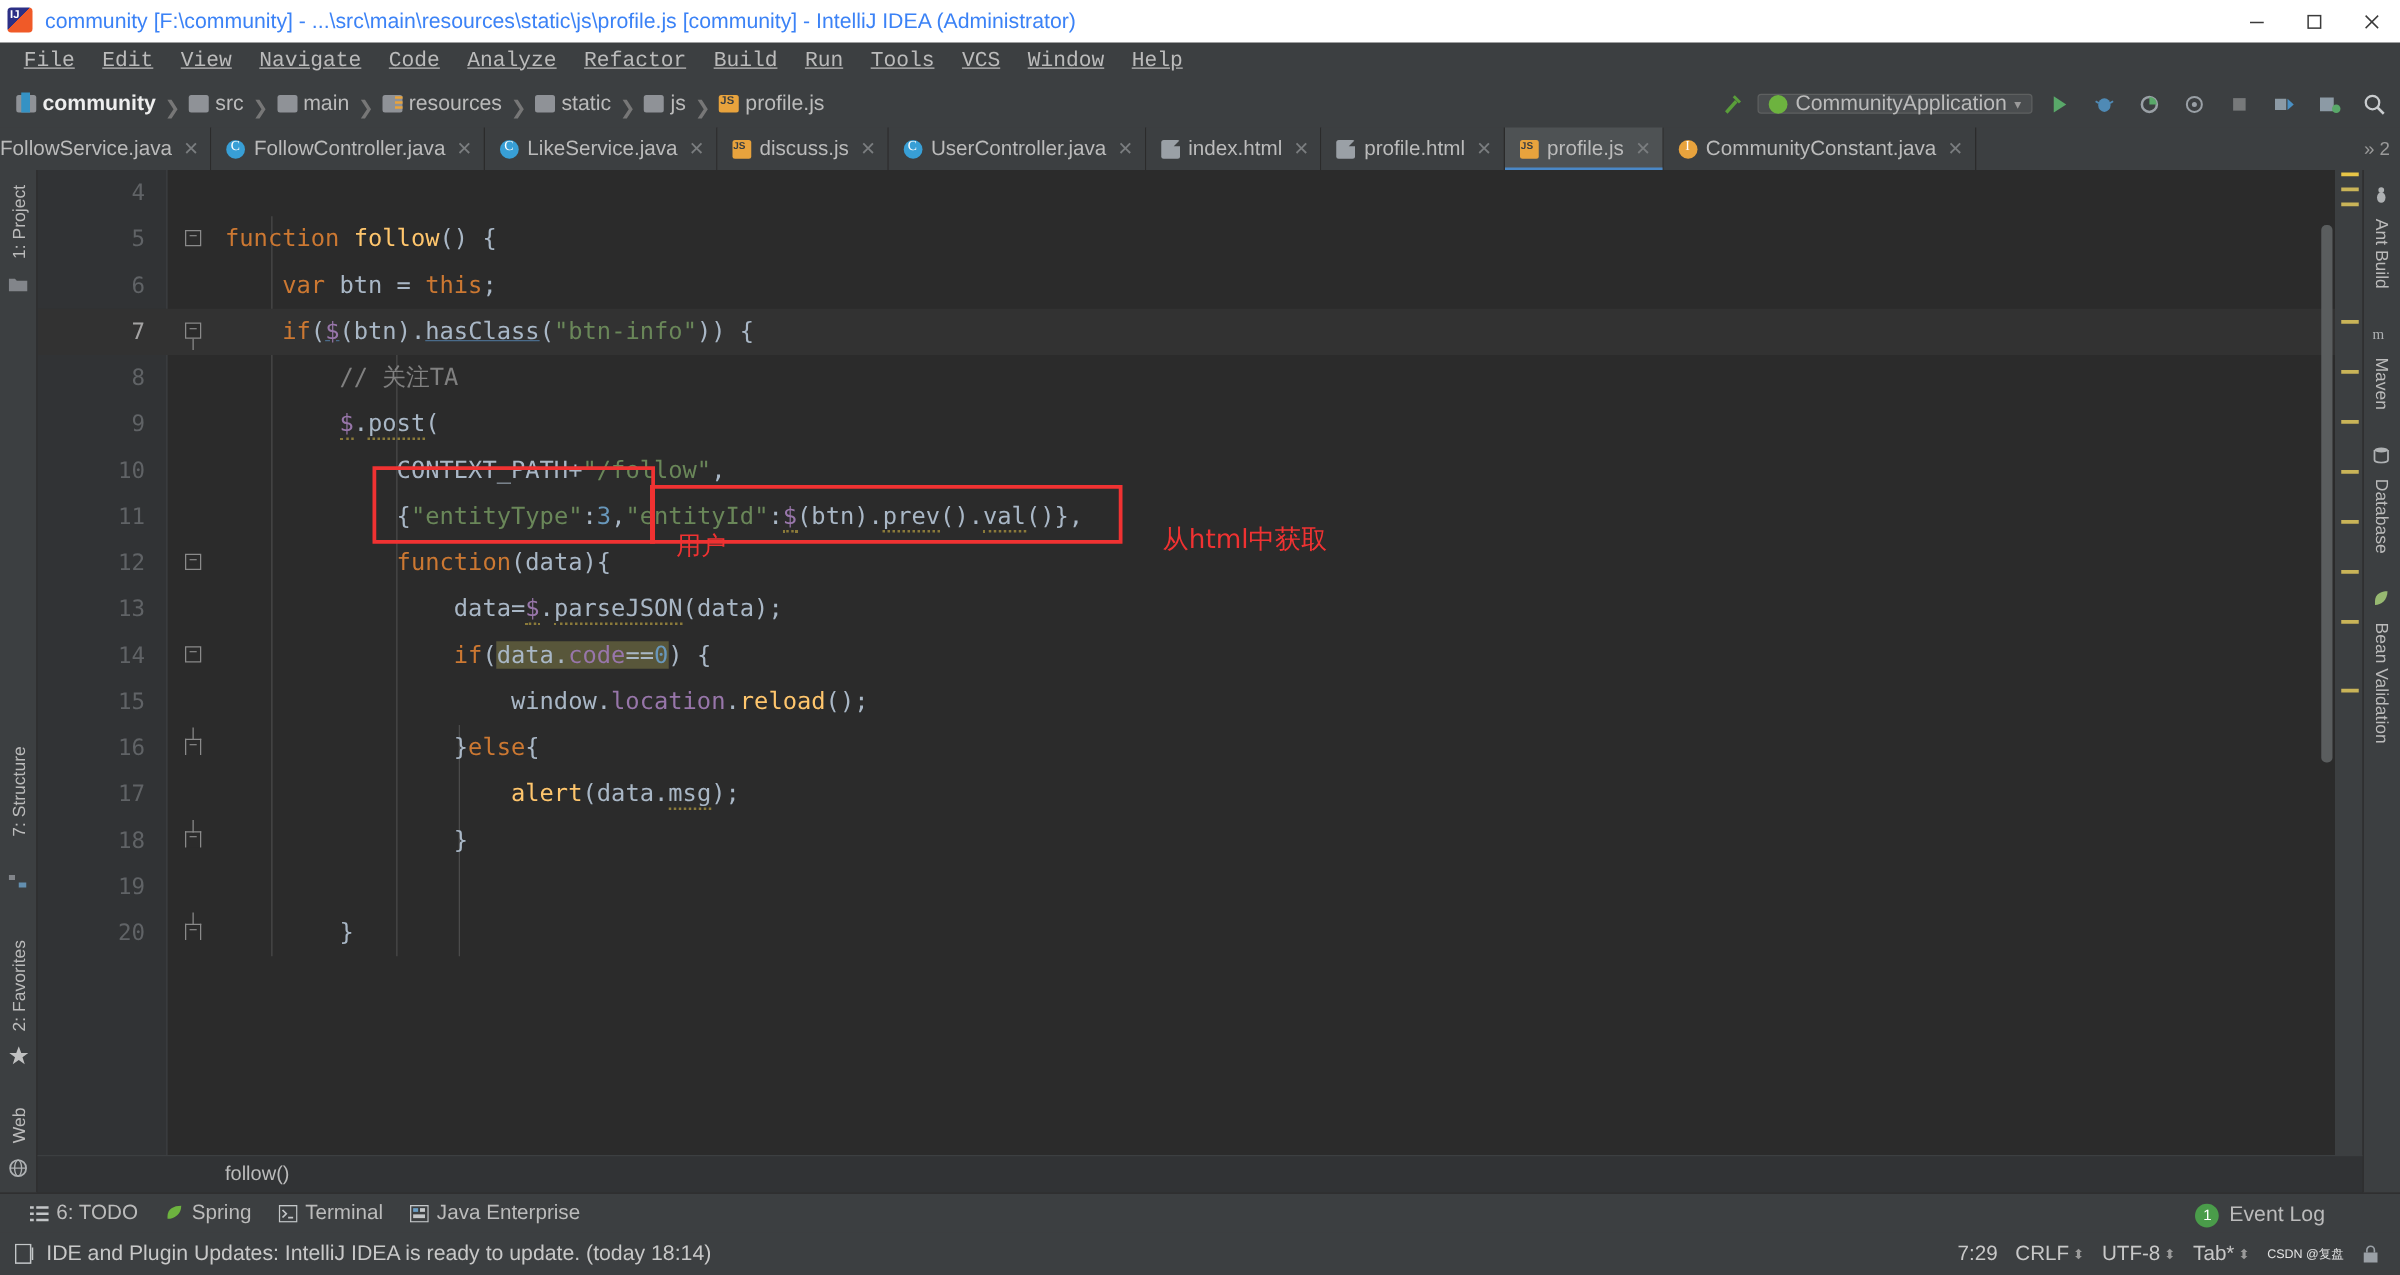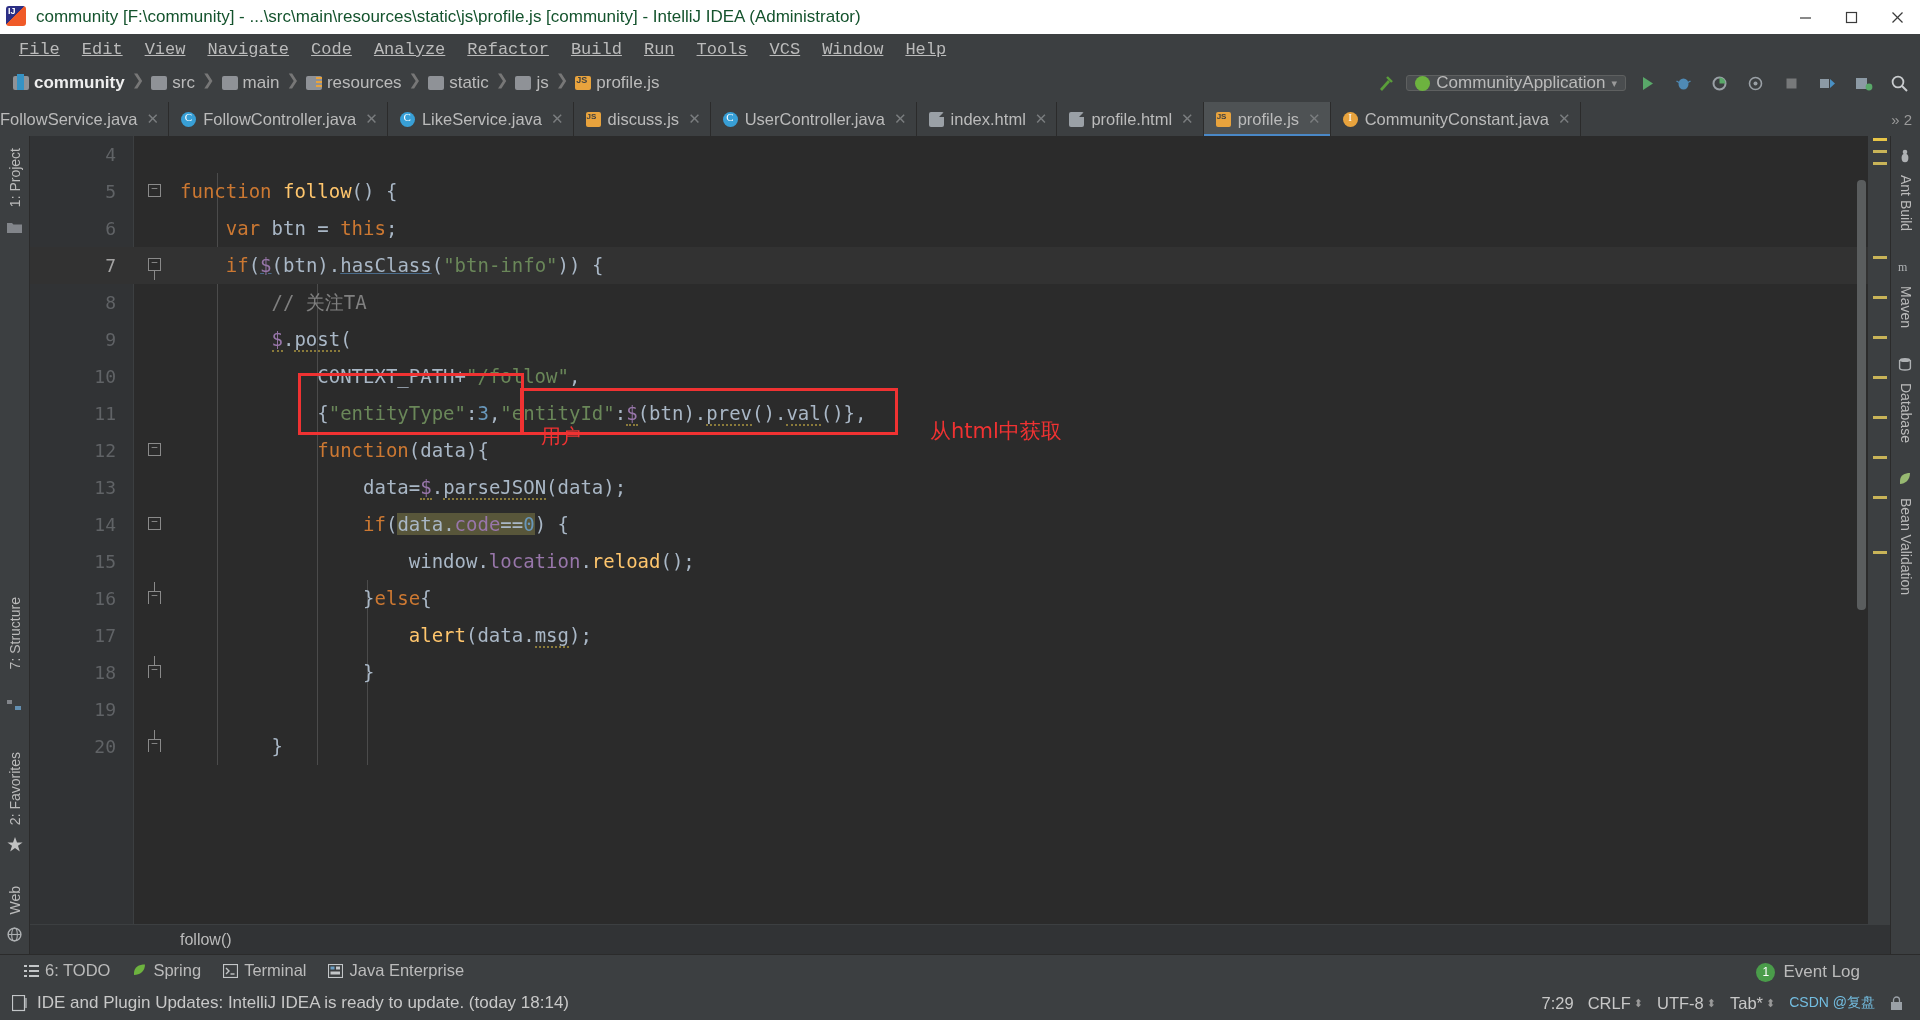--- a/index.html
+++ b/index.html
@@ -8,21 +8,21 @@
     font-family:"Liberation Sans", sans-serif;
     background:#3c3f41;
     color:#bbbbbb;
     font-size:17px;
     -webkit-font-smoothing:antialiased;
   }
   .app { width:1920px; height:1020px; display:flex; flex-direction:column; position:relative; }
 
   
   .titlebar {
-    height:34px; background:#ffffff; color:#14532d;
+    height:34px; background:#ffffff; color:#3b82f6;
     display:flex; align-items:center; flex:0 0 34px;
     font-size:17px; position:relative;
   }
   .tb-icon { width:22px; height:22px; margin:0 8px 0 6px; position:relative; flex:0 0 auto; }
   .tb-icon .ij {
     width:20px;height:20px;border-radius:3px;
     background:linear-gradient(135deg,#2c2f85 0%,#2c2f85 45%,#f05a28 46%,#f05a28 100%);
     position:relative;
   }
   .tb-icon .ij::after{
@@ -40,21 +40,21 @@
     padding-left:8px; flex:0 0 30px; font-size:17px; color:#bbbbbb;
   }
   .menu-item { padding:3px 11px; white-space:nowrap;font-family:Liberation Mono, monospace; }
   .menu-item u { text-decoration:underline; }
 
   
   .navbar {
     height:38px; background:#3c3f41; display:flex; align-items:center;
     padding:0 6px 0 10px; flex:0 0 38px; position:relative;
   }
-  .crumbs { display:flex; align-items:flex-start; font-size:17px; }
+  .crumbs { display:flex; align-items:flex-end; font-size:17px; }
   .crumb { display:flex; align-items:center; padding:2px 3px; white-space:nowrap; }
   .crumb .ctxt { margin-left:5px; color:#bbbbbb; }
   .crumb.first .ctxt { color:#eeeeee; font-weight:bold; }
   .crumb-sep { color:#777; margin:0 4px; font-size:15px; }
   .fico { width:16px; height:14px; border-radius:2px; background:#8f9297; position:relative; flex:0 0 auto;}
   .fico.mod { background:#8f9297; }
   .fico.mod::before{ content:""; position:absolute;right:0;top:1px;width:6px;height:2px;background:#e8a33d;box-shadow:0 4px 0 #e8a33d, 0 8px 0 #e8a33d;}
   .fico.blue::after{ content:""; position:absolute; left:4px; top:-2px; width:7px;height:16px;background:#3592c4;}
   .fico.js { background:#e8a33d; border-radius:2px; }
   .fico.js::after{ content:"JS"; position:absolute; left:1px; top:-1px; font-size:9px; color:#3c3f41; font-weight:bold; }
@@ -192,21 +192,21 @@
 
   
   .eventlog {
     position:absolute; right:60px; bottom:38px; display:flex; align-items:center; gap:8px;
     font-size:17px; color:#bbbbbb;
   }
   .badge-green {
     width:19px;height:19px;border-radius:50%;background:#4a9c4a;color:#fff;
     font-size:12px;display:flex;align-items:center;justify-content:center;
   }
-  .csdn { color:#7dd3fc; font-size:14px; opacity:.85; }
+  .csdn { color:#ffffff; font-size:10px; opacity:.85; }
 </style>
 </head>
 <body>
 
 <div class="app">
 
   <div class="titlebar">
     <div class="tb-icon">
         <div class="ij"></div>
       </div>

